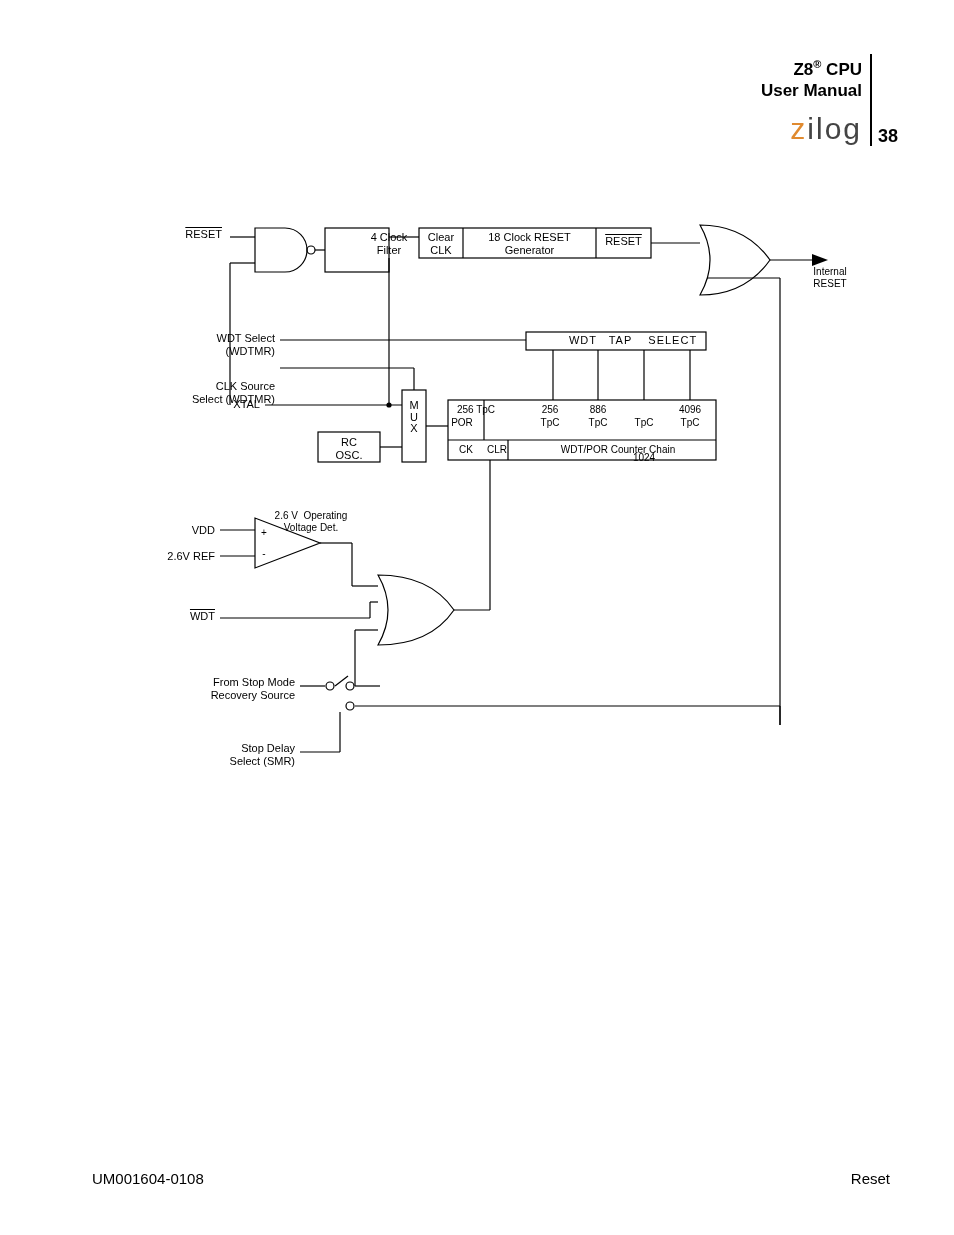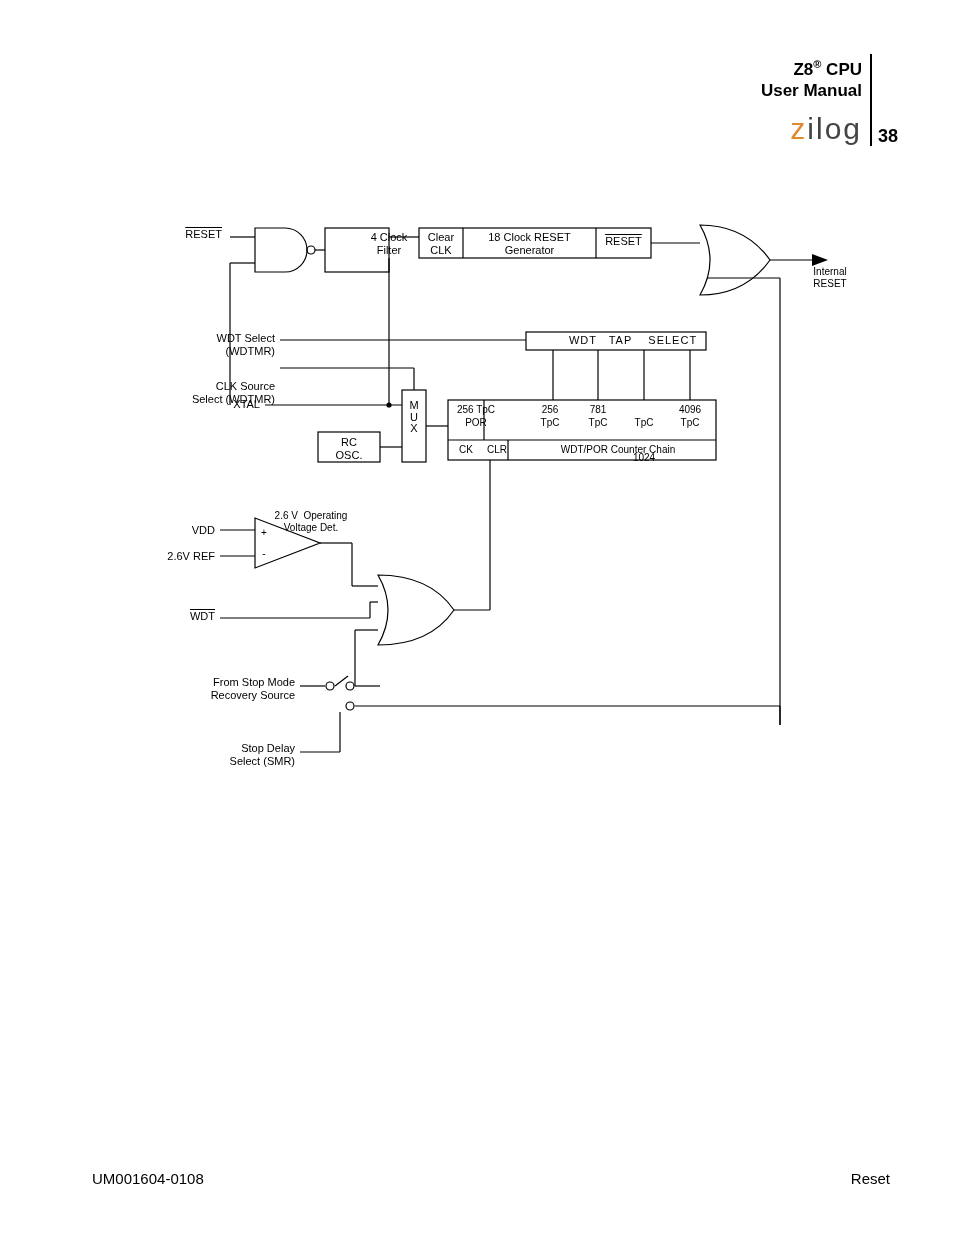--- a/index.html
+++ b/index.html
@@ -220,24 +220,24 @@
 
 <div class="lbl" style="top:334px; left:526px; width:214px; letter-spacing:1px;">WDT   TAP    SELECT</div>
 
 <div class="lbl" style="top:400px; left:404px; width:20px; line-height:1.05;">M
 U
 X</div>
 <div class="lbl" style="top:436px; left:318px; width:62px;">RC
 OSC.</div>
 
 <div class="lbl" style="top:404px; left:448px; width:56px; font-size:10px;">256 TpC</div>
-<div class="lbl" style="top:417px; left:448px; width:56px; font-size:10px;">POR</div>
+<div class="lbl" style="top:417px; left:434px; width:56px; font-size:10px;">POR</div>
 <div class="lbl" style="top:404px; left:530px; width:40px; font-size:10px;">256</div>
 <div class="lbl" style="top:417px; left:530px; width:40px; font-size:10px;">TpC</div>
-<div class="lbl" style="top:404px; left:578px; width:40px; font-size:10px;">781</div>
+<div class="lbl" style="top:404px; left:578px; width:40px; font-size:10px;">886</div>
 <div class="lbl" style="top:417px; left:578px; width:40px; font-size:10px;">TpC</div>
 <div class="lbl" style="top:404px; left:624px; width:40px; font-size:10px;margin-top:48px;">1024</div>
 <div class="lbl" style="top:417px; left:624px; width:40px; font-size:10px;">TpC</div>
 <div class="lbl" style="top:404px; left:670px; width:40px; font-size:10px;">4096</div>
 <div class="lbl" style="top:417px; left:670px; width:40px; font-size:10px;">TpC</div>
 
 <div class="lbl" style="top:444px; left:452px; width:28px; font-size:10px;">CK</div>
 <div class="lbl" style="top:444px; left:482px; width:30px; font-size:10px;">CLR</div>
 <div class="lbl" style="top:444px; left:520px; width:196px; font-size:10px;">WDT/POR Counter Chain</div>
 

